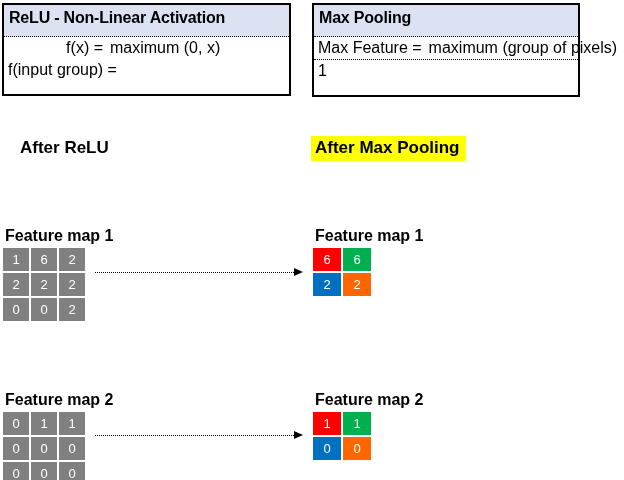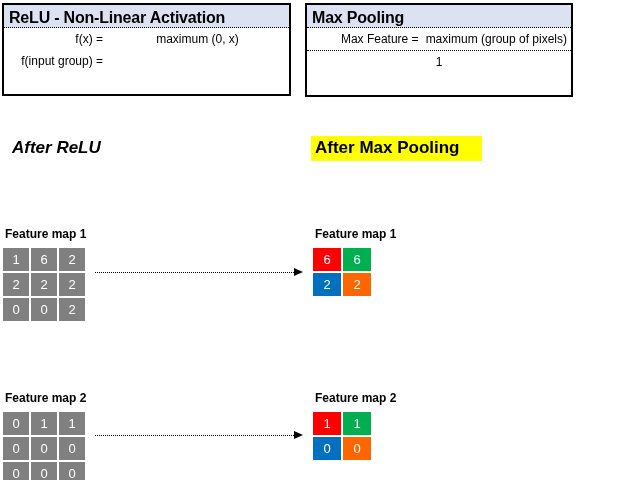--- a/index.html
+++ b/index.html
@@ -12,46 +12,46 @@
   .stage { position:absolute; left:0; top:0; width:624px; height:480px; }
 
   
   .info-box {
     position:absolute; border:2px solid #000; background:#fff;
   }
   .info-box .title {
     background:#DCE2F2;
     border-bottom:1px dotted #000;
     font-weight:bold; font-size:16px;
-    padding:4px 5px 0 5px;
+    padding:4px 5px 9px 5px;
     letter-spacing:-0.2px;
     white-space:nowrap;
   }
   .formula-row {
     display:flex; align-items:center;
-    font-size:12px; line-height:20px;
+    font-size:16px; line-height:20px;
     padding:1px 4px;
     white-space:nowrap;
   }
   .formula-row .lhs { text-align:right; padding-right:7px; }
-  .formula-row .rhs { text-align:center; flex:1; }
+  .formula-row .rhs { text-align:left; flex:1; }
   .box-relu .formula-row .lhs { width:102px; }
   .box-maxpool .formula-row .lhs { width:148px; }
   .formula-row.sep { border-bottom:1px dotted #000; }
   .box-relu .formula-row:first-of-type { margin-top:3px; }
 
   
   .heading {
     position:absolute; font-size:17px; font-weight:bold; white-space:nowrap;
   }
-  .heading.hl { padding:2px 22px 3px 4px; }
+  .heading.hl { padding:2px 6px 3px 4px; }
 
   
   .fm-label {
-    position:absolute; font-size:12px; font-weight:bold; white-space:nowrap;
+    position:absolute; font-size:16px; font-weight:bold; white-space:nowrap;
   }
 
   
   .grid { position:absolute; display:grid; gap:2px; }
   .grid.g3 { grid-template-columns:repeat(3,26px); grid-auto-rows:23px; }
   .grid.g2 { grid-template-columns:repeat(2,28px); grid-auto-rows:23px; }
   .grid .cell {
     display:flex; align-items:center; justify-content:center;
     color:#fff; font-size:13px;
   }
@@ -78,32 +78,32 @@
     <div class="title" style="background: rgb(220, 226, 242);">ReLU - Non-Linear Activation</div>
     <div class="formula-row">
       <span class="lhs">f(x) =</span>
       <span class="rhs">maximum (0, x)</span>
     </div>
     <div class="formula-row">
       <span class="lhs">f(input group) =</span>
     </div>
   </div>
 
-  <div class="info-box box-maxpool" style="left:305px; top:3px; width:268px; height:94px;">
+  <div class="info-box box-maxpool" style="left:312px; top:3px; width:268px; height:94px;">
     <div class="title" style="background: rgb(220, 226, 242);">Max Pooling</div>
     <div class="formula-row sep">
       <span class="lhs">Max Feature  =</span>
       <span class="rhs">maximum (group of pixels)</span>
     </div>
     <div class="formula-row">
       <span class="rhs">1</span>
     </div>
   </div>
 
-  <div class="heading" style="left:12px; top:138px;font-style:italic;">After ReLU</div>
+  <div class="heading" style="left:20px; top:138px;">After ReLU</div>
   <div class="heading hl" style="left: 311px; top: 136px; background: rgb(255, 255, 0);" id="hl-heading">After Max Pooling</div>
 
   <div class="fm-label" style="left:5px; top:227px;">Feature map 1</div>
   <div class="grid g3" style="left:3px; top:248px;">
       <div class="cell" style="background: rgb(128, 128, 128);">1</div>
       <div class="cell" style="background: rgb(128, 128, 128);">6</div>
       <div class="cell" style="background: rgb(128, 128, 128);">2</div>
       <div class="cell" style="background: rgb(128, 128, 128);">2</div>
       <div class="cell" style="background: rgb(128, 128, 128);">2</div>
       <div class="cell" style="background: rgb(128, 128, 128);">2</div>

